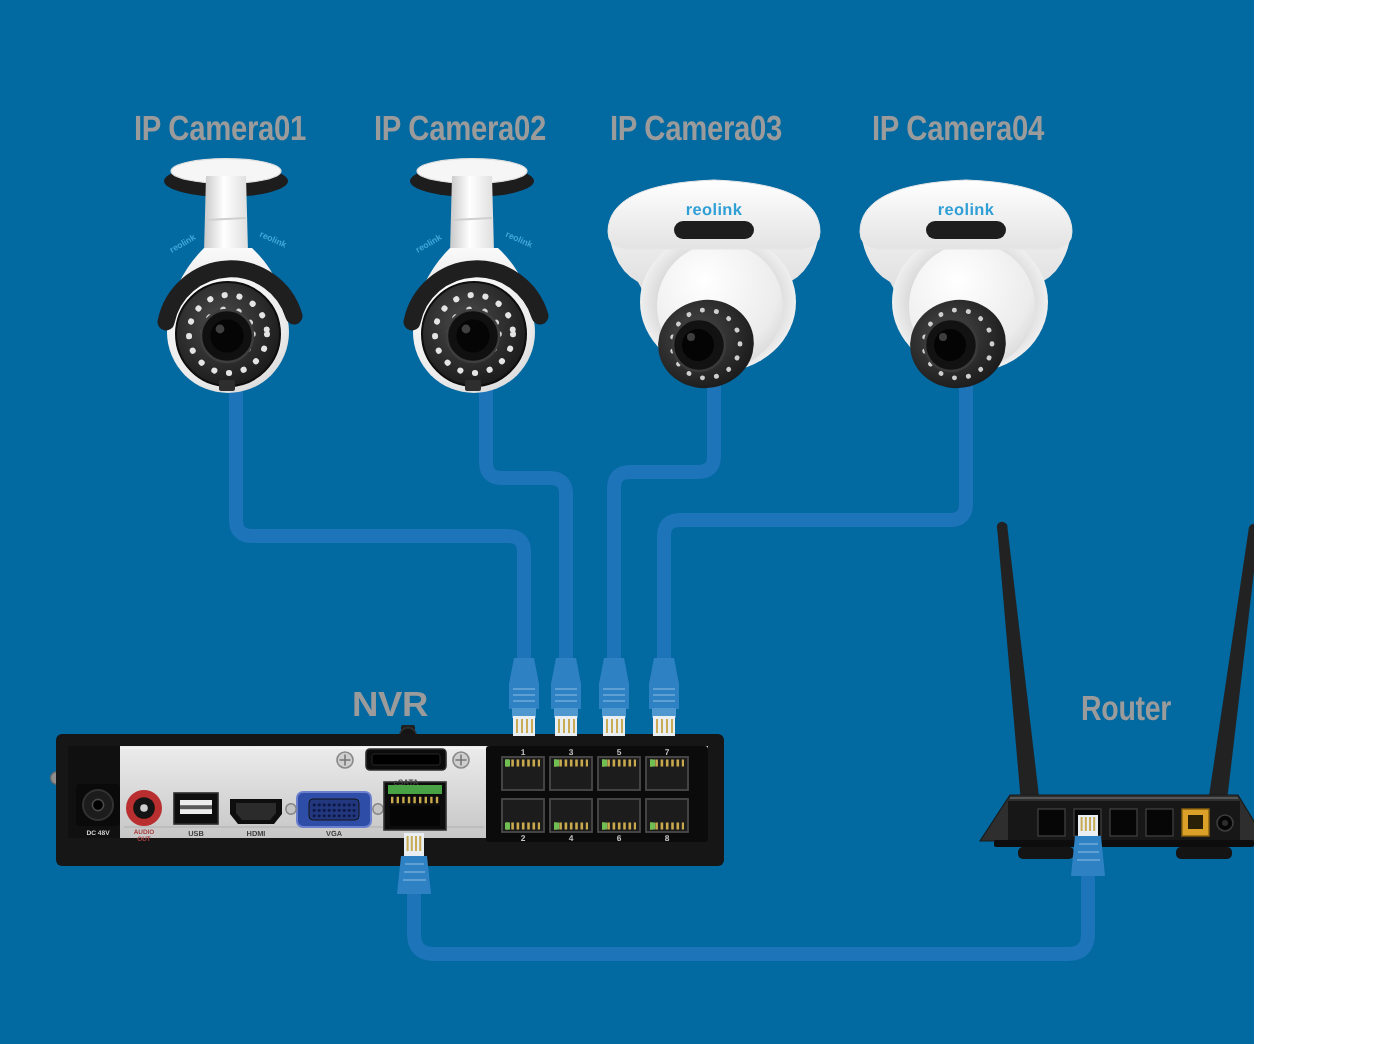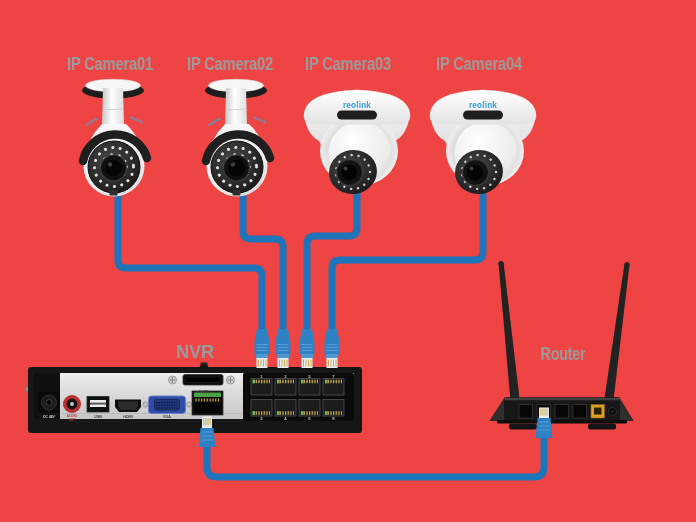--- a/index.html
+++ b/index.html
@@ -1,16 +1,16 @@
 <!DOCTYPE html>
 <html><head>
 <meta charset="utf-8">
 <style>
   html,body{margin:0;padding:0;background:#ffffff;}
-  .stage{position:relative;width:696px;height:522px;background:#ef4444;overflow:hidden;
+  .stage{position:relative;width:627px;height:522px;background:#0369a1;overflow:hidden;
          font-family:"Liberation Sans",sans-serif;}
   svg{display:block;}
   text{font-family:"Liberation Sans",sans-serif;}
   .devlabel{font-weight:bold;font-size:17.5px;fill:#9b9b9b;letter-spacing:-0.2px;}
   .plabel{font-weight:bold;font-size:3.7px;fill:#3f3f3f;}
   .plabel-red{font-weight:bold;font-size:3.2px;fill:#a84040;}
   .pnum{font-weight:bold;font-size:4.2px;fill:#c4c4c4;}
   .dclabel{font-weight:bold;font-size:3.3px;fill:#d6d6d6;}
   .logo-dome{font-weight:bold;font-size:8.2px;fill:#2f9fd6;letter-spacing:0.2px;}
   .logo-tiny{font-weight:bold;font-size:4.3px;fill:#41a8da;}

